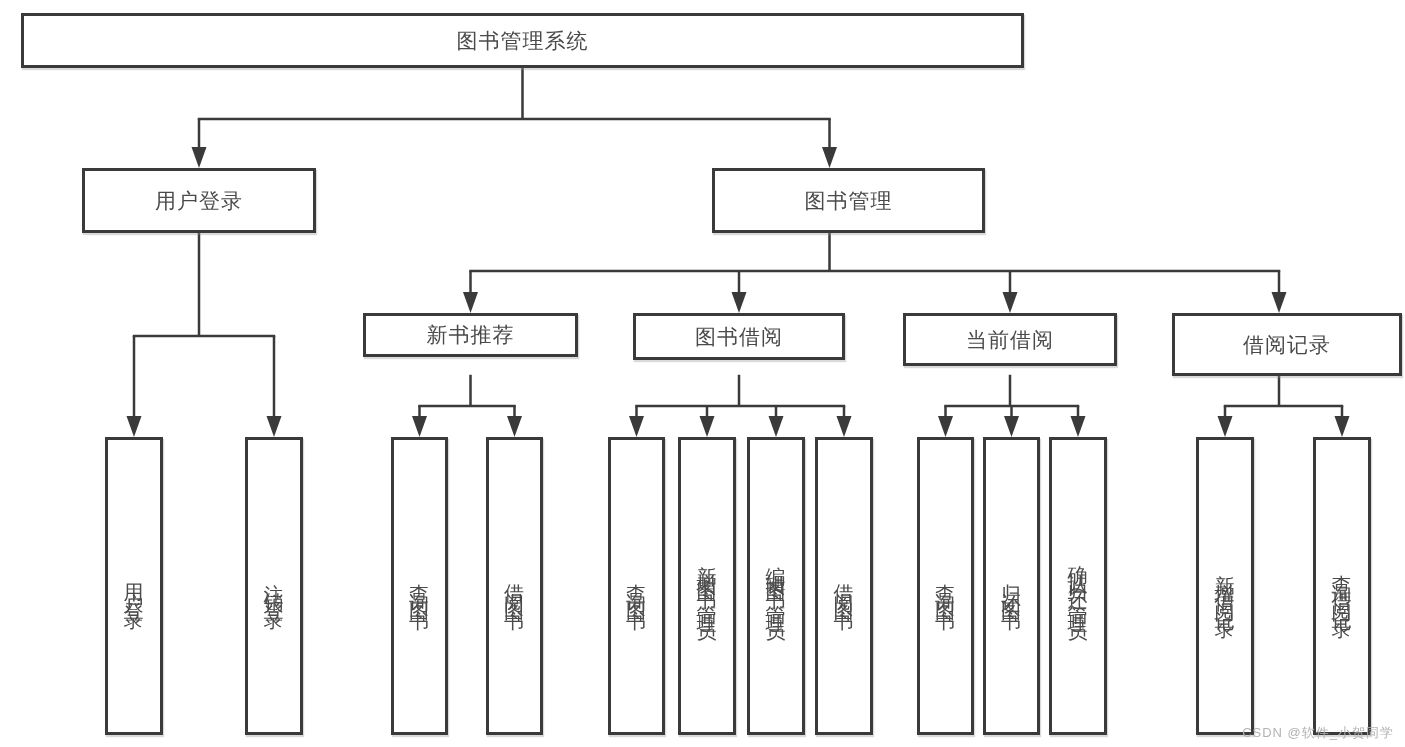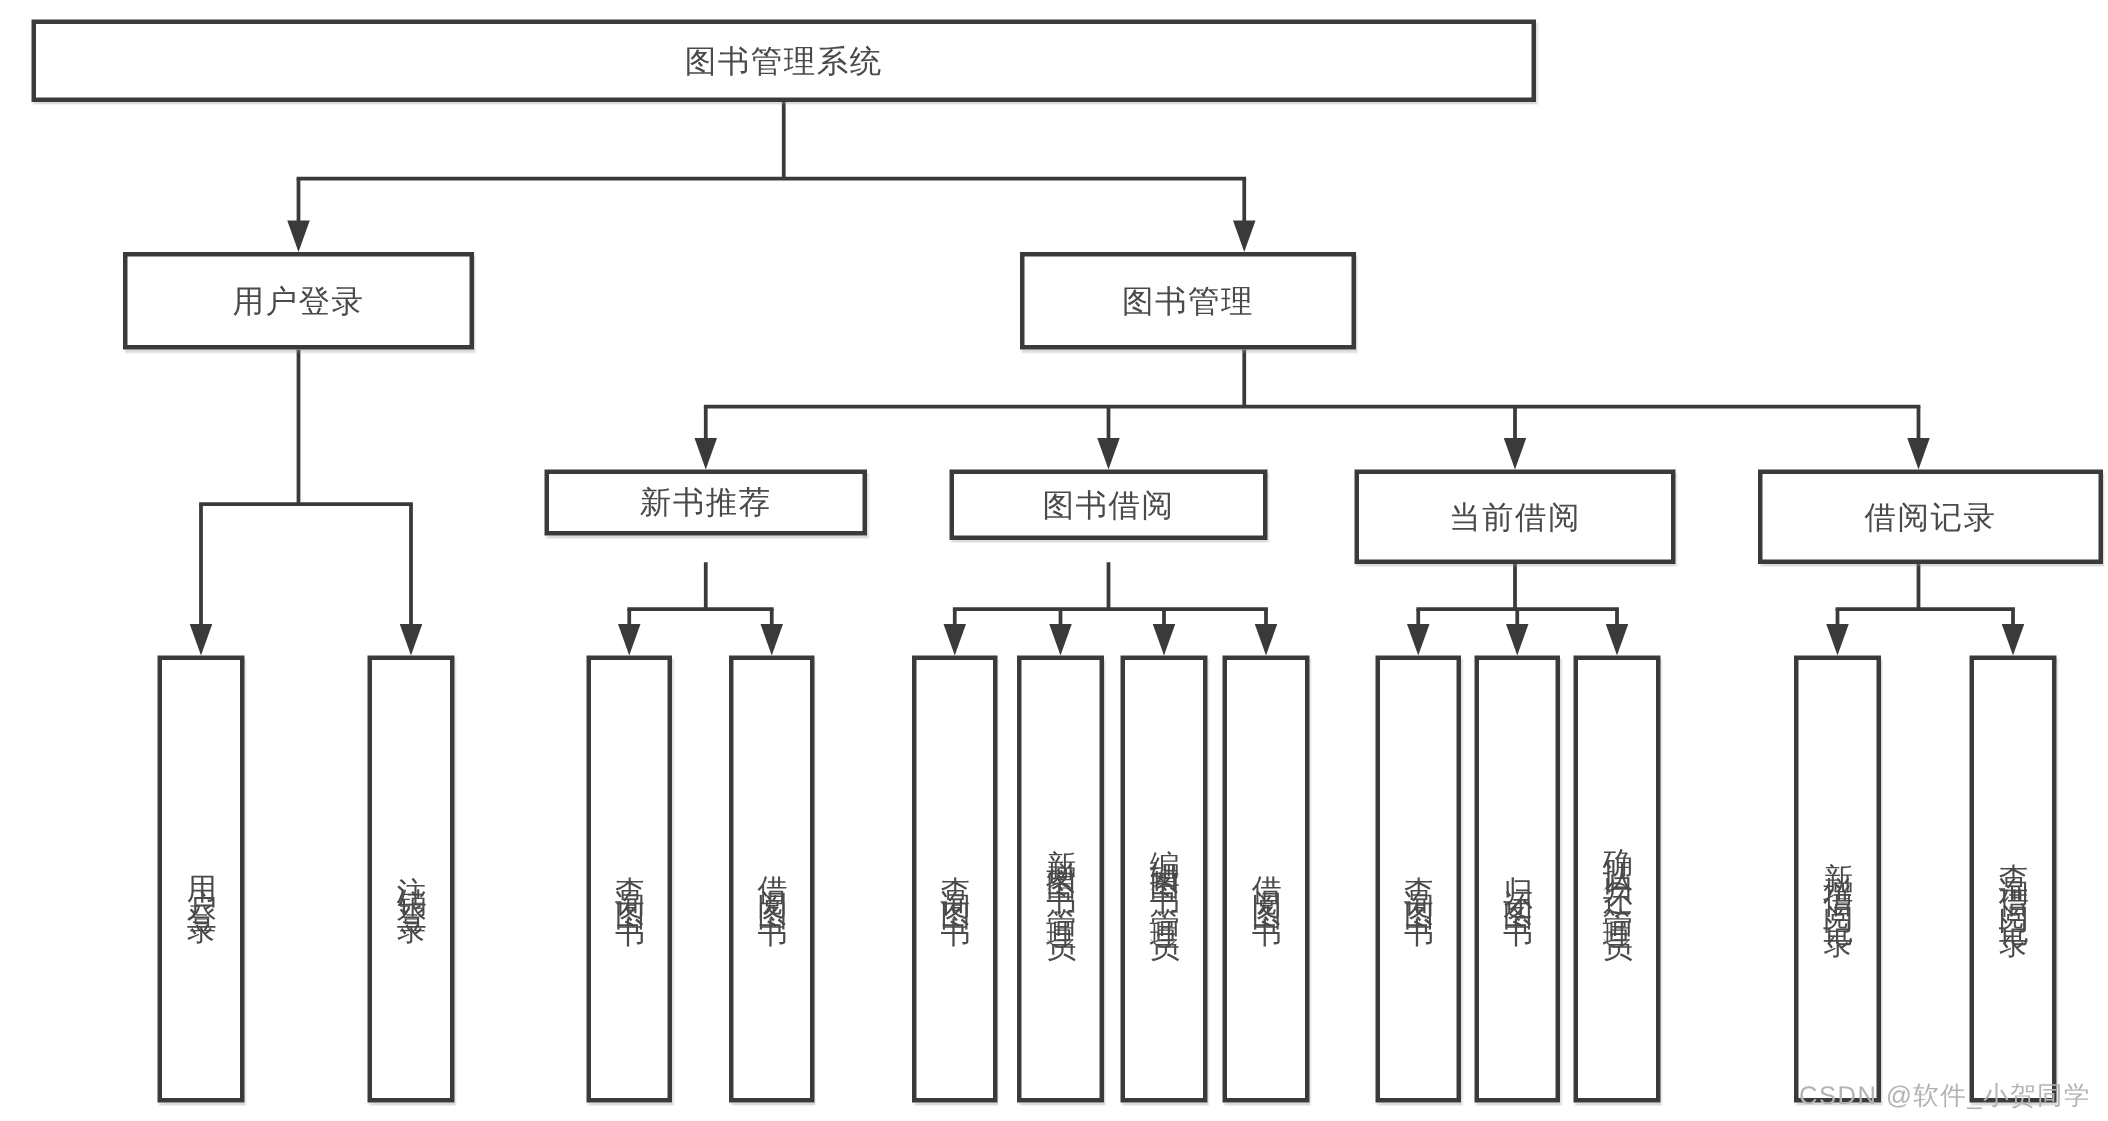--- a/index.html
+++ b/index.html
@@ -27,21 +27,21 @@
     font-size:20px;
     letter-spacing:9px;
     line-height:1;
     color:#4a4a4a;
     white-space:nowrap;
   }
   .vbox.long .vlabel{letter-spacing:8px;}
   #watermark{
     position:absolute;
     right:11px;bottom:5px;
-    font-size:17px;
+    font-size:13px;
     color:#b3b3b3;
     letter-spacing:1px;
     white-space:nowrap;
     z-index:5;
   }
 </style>
 </head>
 <body>
 
 <div id="canvas">
@@ -88,31 +88,31 @@
         <polygon points="1334.5,416 1349.5,416 1342,437" fill="#3a3a3a"></polygon>
       </svg></div>
 
   <div class="node" style="left:21px;top:13px;width:1003px;height:55px;">
     <span class="hlabel">图书管理系统</span>
   </div>
 
   <div class="node" style="left:82px;top:168px;width:234px;height:65px;">
     <span class="hlabel">用户登录</span>
   </div>
-  <div class="node" style="left:680px;top:168px;width:224px;height:65px;">
+  <div class="node" style="left:712px;top:168px;width:273px;height:65px;">
     <span class="hlabel">图书管理</span>
   </div>
 
   <div class="node" style="left:363px;top:313px;width:215px;height:44px;">
     <span class="hlabel">新书推荐</span>
   </div>
   <div class="node" style="left:633px;top:313px;width:212px;height:47px;">
     <span class="hlabel">图书借阅</span>
   </div>
-  <div class="node" style="left:903px;top:313px;width:214px;height:63px;">
+  <div class="node" style="left:903px;top:313px;width:214px;height:53px;">
     <span class="hlabel">当前借阅</span>
   </div>
   <div class="node" style="left:1172px;top:313px;width:230px;height:63px;">
     <span class="hlabel">借阅记录</span>
   </div>
 
   <div class="node vbox" style="left:105px;top:437px;width:58px;height:298px;">
     <span class="vlabel">用户登录</span>
   </div>
   <div class="node vbox" style="left:245px;top:437px;width:58px;height:298px;">

